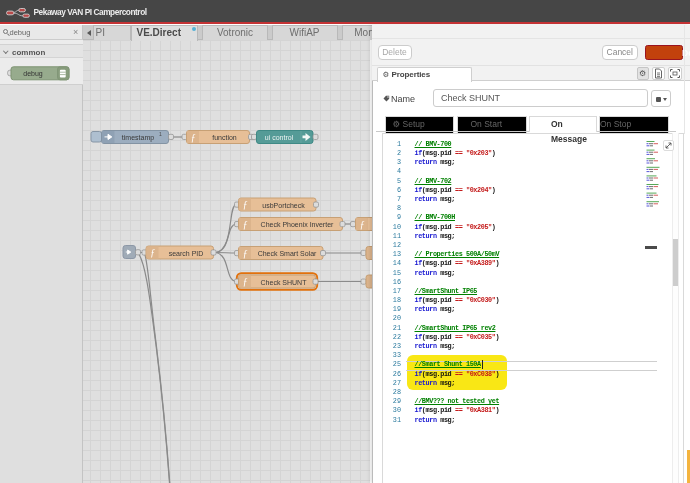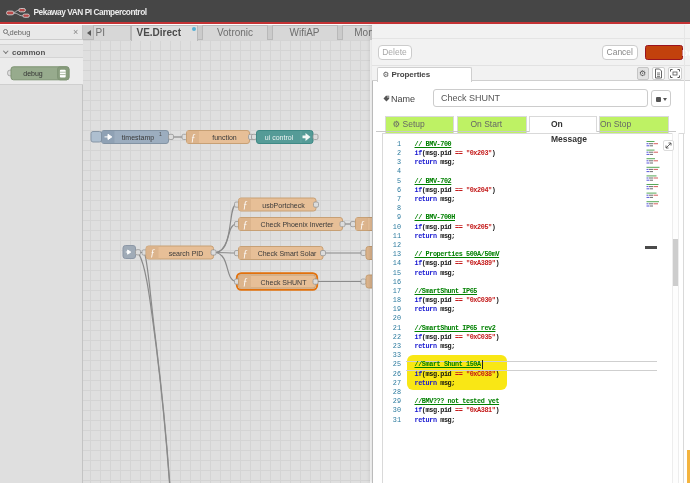--- a/index.html
+++ b/index.html
@@ -44,21 +44,21 @@
 #ptabProps .g{position:absolute;left:5px;top:0px;font-weight:normal;font-size:7.5px;color:#555;}
 .miniBtn{position:absolute;top:66.5px;height:13px;background:#fff;border:1px solid #cfcfcf;border-radius:2px;font-size:8px;color:#555;text-align:center;line-height:12px;}
 
 #nameIcon{left:382.5px;top:94.5px;}
 #nameLbl{left:391px;top:93.5px;font-size:9px;color:#444;}
 #nameInput{left:433px;top:89px;width:215px;height:18px;background:#fff;border:1px solid #ccc;border-radius:3px;font-size:9px;color:#555;line-height:16px;padding-left:7px;}
 #nameBtn{left:651px;top:90px;width:20px;height:17px;background:#fff;border:1px solid #ccc;border-radius:3px;}
 #nameBtn .sq{position:absolute;left:3.5px;top:5.5px;width:5px;height:5px;background:#555;border-radius:1px;}
 #nameBtn .car{position:absolute;left:11px;top:7px;width:0;height:0;border-left:2.5px solid transparent;border-right:2.5px solid transparent;border-top:3.5px solid #555;}
 
-.ftab{position:absolute;top:115.5px;height:21px;background:#bef264;border:1px solid #d9d9d9;font-size:8.5px;color:#666;text-align:left;line-height:14px;}
+.ftab{position:absolute;top:115.5px;height:21px;background:#000000;border:1px solid #d9d9d9;font-size:8.5px;color:#666;text-align:left;line-height:14px;}
 #ftabMsg{position:absolute;left:529px;top:115.5px;width:67.5px;height:16.5px;background:#fff;border:1px solid #d9d9d9;border-bottom:none;font-size:8.5px;font-weight:bold;color:#333;text-align:left;padding-left:21px;line-height:15px;z-index:3;}
 #ftabline{left:376px;top:130.5px;width:300px;height:1px;background:#c9c9c9;}
 
 #editor{left:382px;top:133px;width:301.5px;height:350px;background:#fff;border:1px solid #d9d9d9;border-bottom:none;}
 #lnums{left:382px;top:139.9px;width:19px;text-align:right;font-family:"Liberation Mono",monospace;font-size:6.8px;color:#2b7a9e;}
 #lnums div{height:9.2px;line-height:9.2px;}
 #code{left:414.5px;top:139.9px;font-family:"Liberation Mono",monospace;font-size:6.8px;font-weight:bold;letter-spacing:-0.4px;color:#111;z-index:2;}
 #code div{height:9.2px;line-height:9.2px;white-space:pre;}
 #code .c{color:#008000;text-decoration:underline;}
 #code .k{color:#1515d0;}

